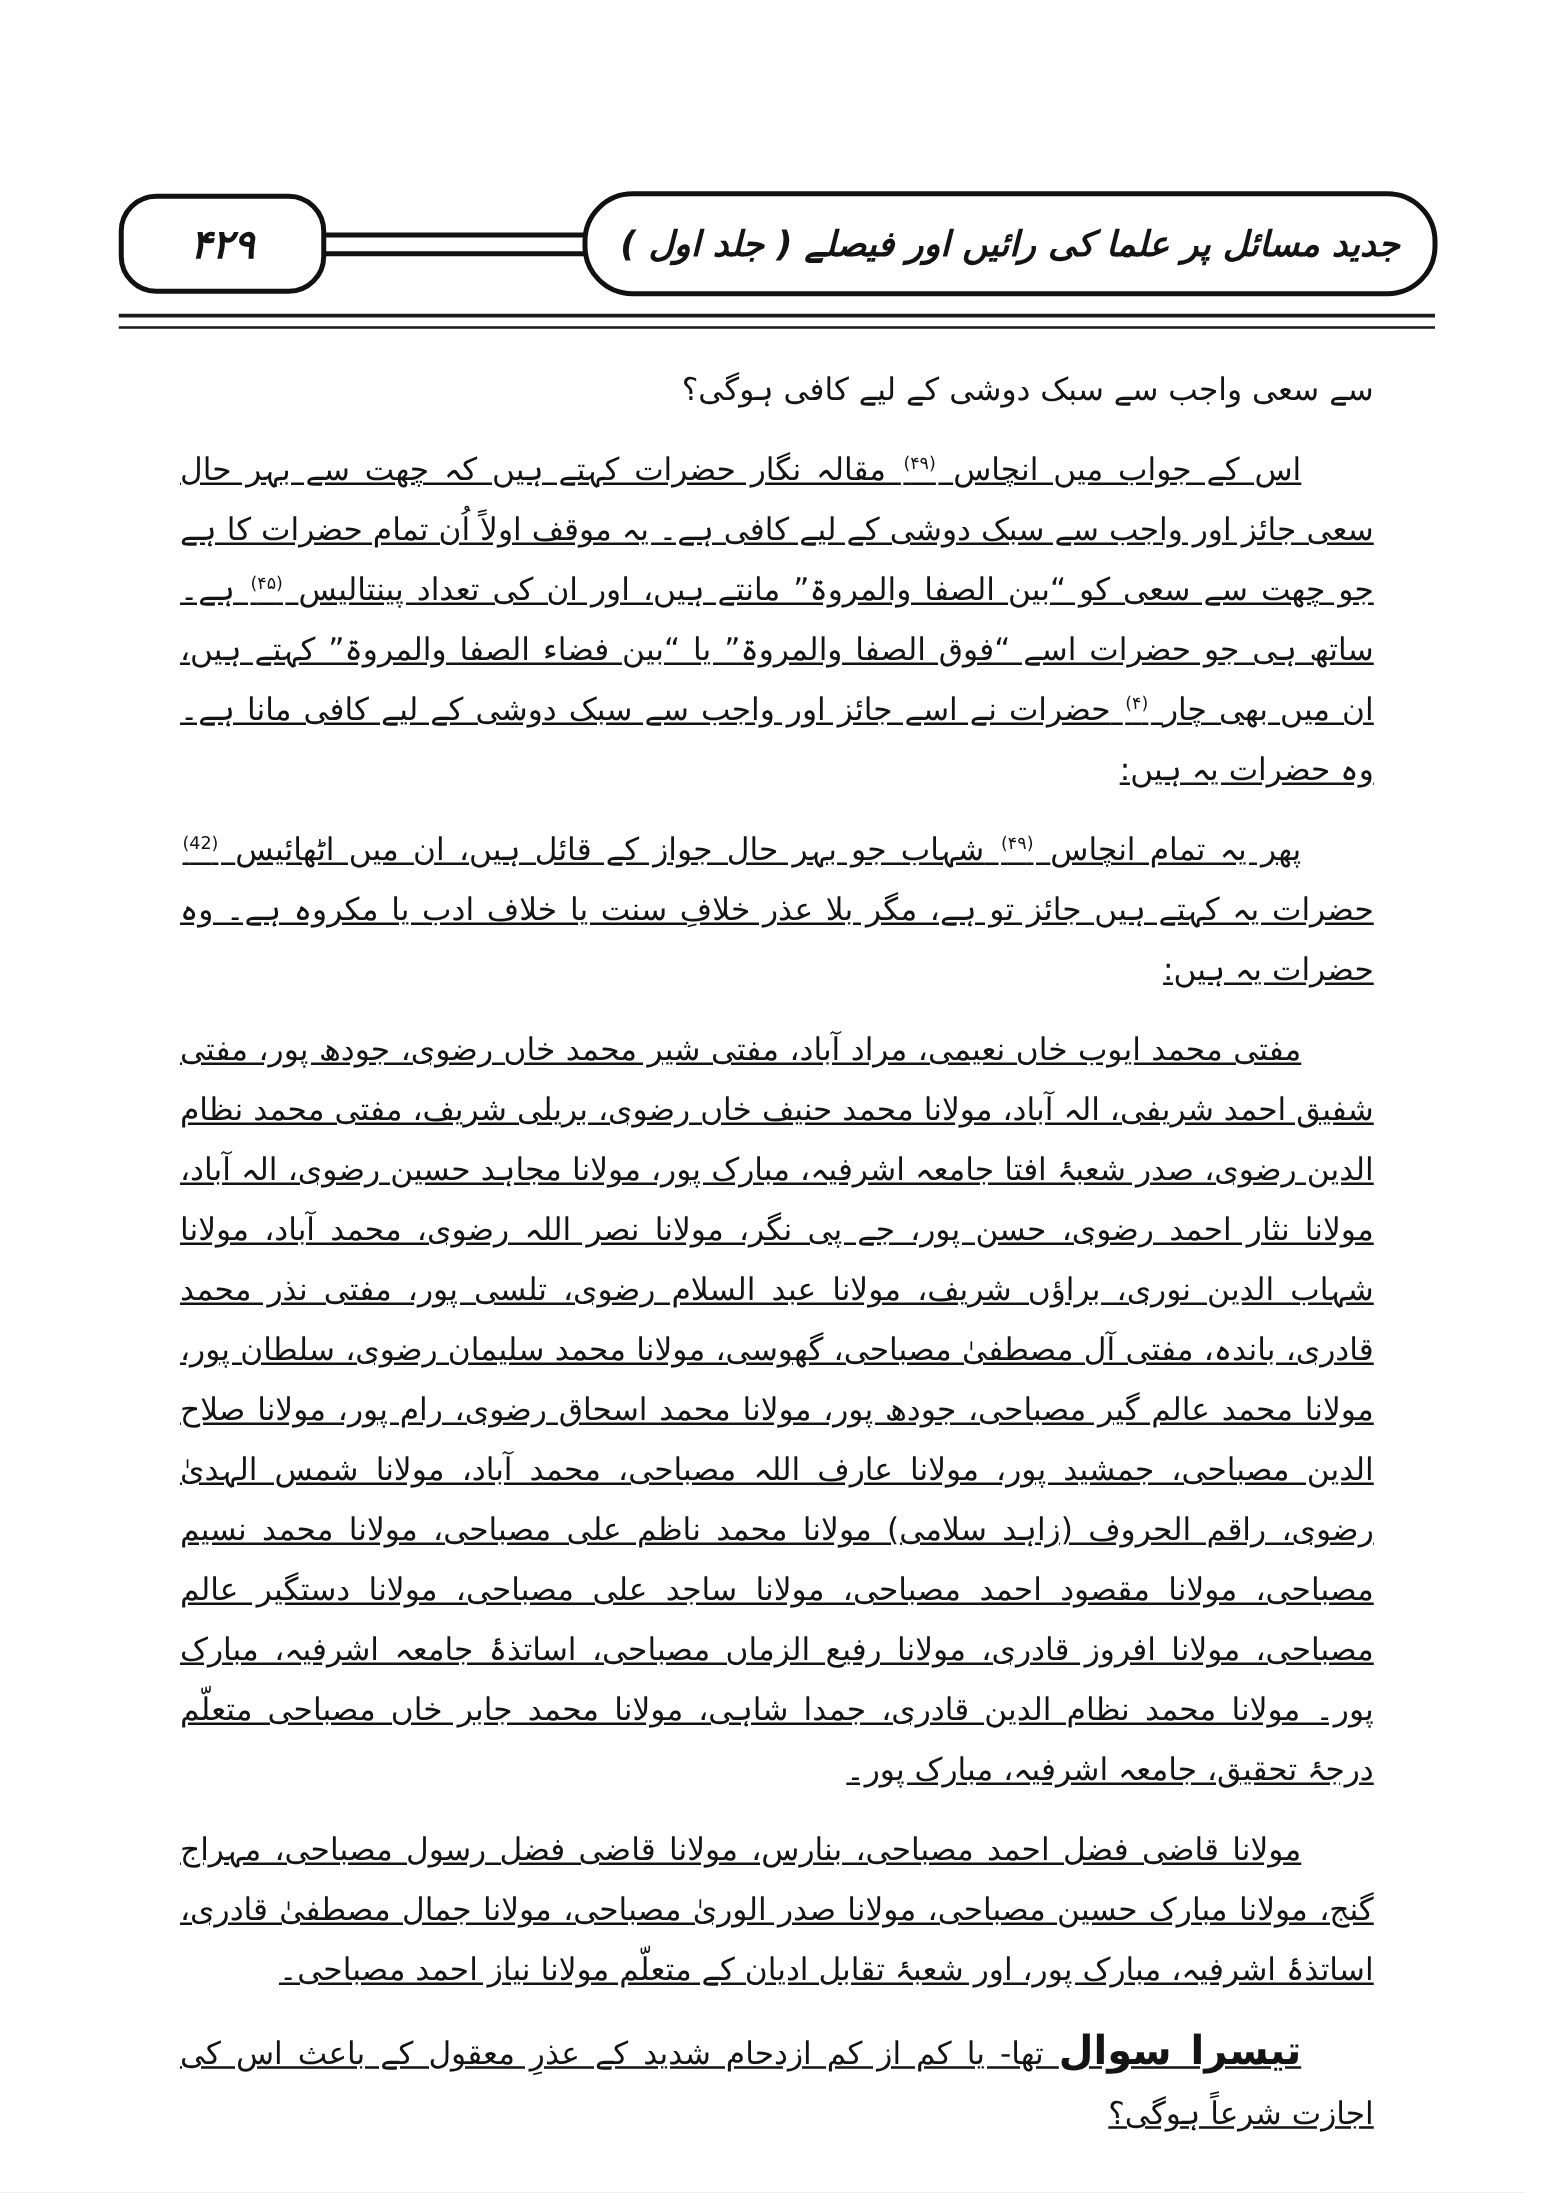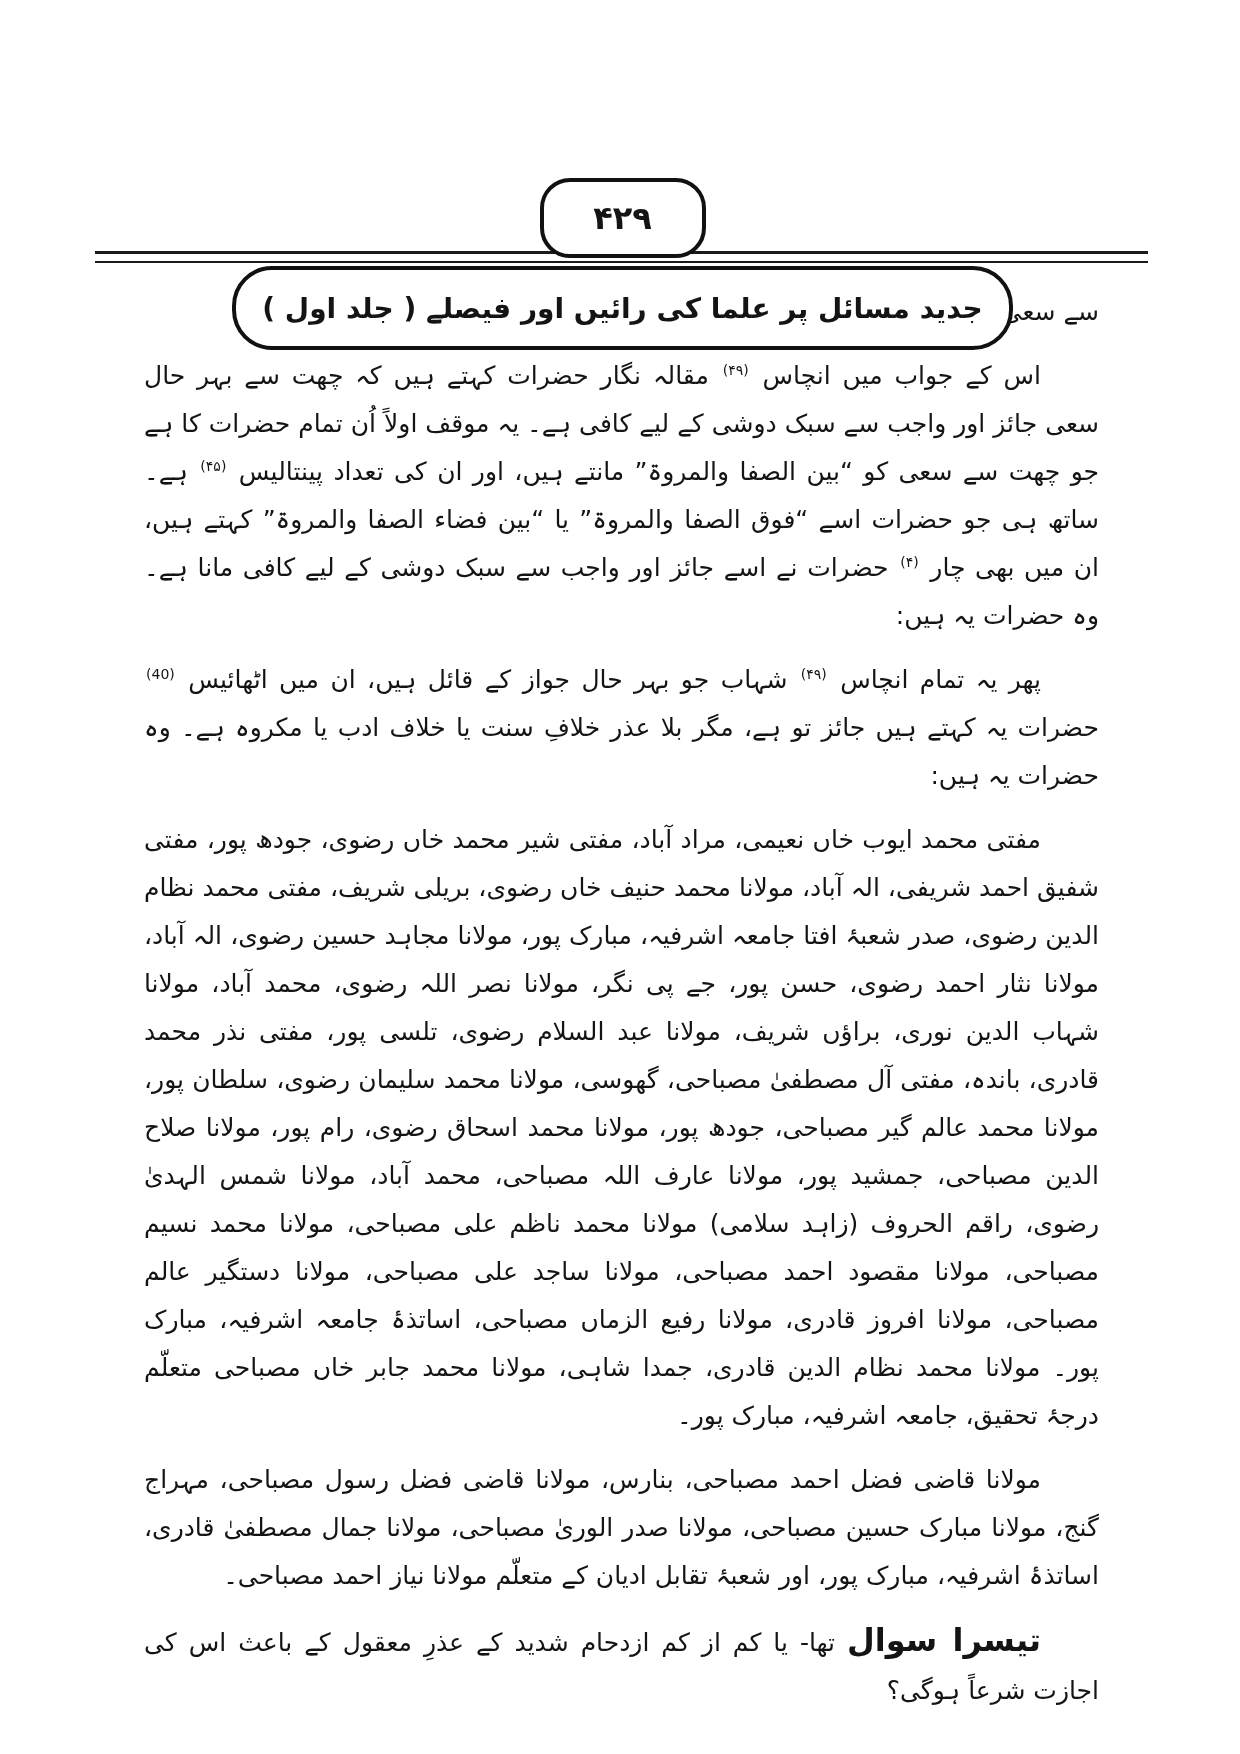--- a/index.html
+++ b/index.html
@@ -7,22 +7,22 @@
     position:relative;
     width:1240px;height:1754px;
     margin:0 auto;
     background:#ffffff;
     font-family:"DejaVu Sans", sans-serif;
     color:#141414;
     overflow:hidden;
   }
   
   .page-header{
-    position:absolute;top:178px;left:95px;width:1055px;height:80px;
-    display:flex;flex-direction:column;align-items:center;direction:ltr;
+    position:absolute;top:155px;left:95px;width:1055px;height:80px;
+    display:flex;flex-direction:row;align-items:center;direction:ltr;font-style:italic;
   }
   .page-number-pill{
     flex:0 0 auto;width:158px;height:72px;
     border:4px solid #111;border-radius:30px;background:#fff;
     display:flex;align-items:center;justify-content:center;
     font-size:32px;font-weight:bold;z-index:2;
   }
   .header-rule{
     flex:1 1 auto;height:11px;align-self:center;
     border-top:4px solid #111;border-bottom:4px solid #111;
@@ -40,21 +40,21 @@
     position:absolute;top:251px;left:95px;width:1053px;height:7px;
     border-top:3px solid #1a1a1a;border-bottom:2px solid #1a1a1a;
   }
   
   .page-body{
     position:absolute;top:272px;right:125px;width:987px;
     direction:rtl;text-align:justify;
     font-size:25px;line-height:48px;
   }
   .para{margin:16px;padding:0;}
-  .para.indent{text-indent:58px;}
+  .para.indent{text-indent:58px;text-decoration:underline;}
   .seg{color:#141414;}
   .sup{
     vertical-align:super;font-size:14px;line-height:0;
     letter-spacing:0;padding:0 2px;
   }
   .bold{font-weight:bold;font-size:32px;}
 </style>
 </head>
 <body>
 
@@ -68,19 +68,19 @@
     <div class="title-cartouche">
       <span>جدید مسائل پر علما کی رائیں اور فیصلے ( جلد اول )</span>
     </div>
   </header>
 
   <div class="double-rule"></div>
 
   <main class="page-body" id="page-body">
       <p class="para"><span class="seg">سے سعی واجب سے سبک دوشی کے لیے کافی ہوگی؟</span></p>
       <p class="para indent"><span class="seg">اس کے جواب میں انچاس</span> <span class="seg sup">(۴۹)</span> <span class="seg">مقالہ نگار حضرات کہتے ہیں کہ چھت سے بہر حال سعی جائز اور واجب سے سبک دوشی کے لیے کافی ہے۔ یہ موقف اولاً اُن تمام حضرات کا ہے جو چھت سے سعی کو “بین الصفا والمروۃ” مانتے ہیں، اور ان کی تعداد پینتالیس</span> <span class="seg sup">(۴۵)</span> <span class="seg">ہے۔ ساتھ ہی جو حضرات اسے “فوق الصفا والمروۃ” یا “بین فضاء الصفا والمروۃ” کہتے ہیں، ان میں بھی چار</span> <span class="seg sup">(۴)</span> <span class="seg">حضرات نے اسے جائز اور واجب سے سبک دوشی کے لیے کافی مانا ہے۔ وہ حضرات یہ ہیں:</span></p>
-      <p class="para indent"><span class="seg">پھر یہ تمام انچاس</span> <span class="seg sup">(۴۹)</span> <span class="seg">شہاب جو بہر حال جواز کے قائل ہیں، ان میں اٹھائیس</span> <span class="seg sup">(40)</span> <span class="seg">حضرات یہ کہتے ہیں جائز تو ہے، مگر بلا عذر خلافِ سنت یا خلاف ادب یا مکروہ ہے۔ وہ حضرات یہ ہیں:</span></p>
+      <p class="para indent"><span class="seg">پھر یہ تمام انچاس</span> <span class="seg sup">(۴۹)</span> <span class="seg">شہاب جو بہر حال جواز کے قائل ہیں، ان میں اٹھائیس</span> <span class="seg sup">(42)</span> <span class="seg">حضرات یہ کہتے ہیں جائز تو ہے، مگر بلا عذر خلافِ سنت یا خلاف ادب یا مکروہ ہے۔ وہ حضرات یہ ہیں:</span></p>
       <p class="para indent"><span class="seg">مفتی محمد ایوب خاں نعیمی، مراد آباد، مفتی شیر محمد خاں رضوی، جودھ پور، مفتی شفیق احمد شریفی، الہ آباد، مولانا محمد حنیف خاں رضوی، بریلی شریف، مفتی محمد نظام الدین رضوی، صدر شعبۂ افتا جامعہ اشرفیہ، مبارک پور، مولانا مجاہد حسین رضوی، الہ آباد، مولانا نثار احمد رضوی، حسن پور، جے پی نگر، مولانا نصر اللہ رضوی، محمد آباد، مولانا شہاب الدین نوری، براؤں شریف، مولانا عبد السلام رضوی، تلسی پور، مفتی نذر محمد قادری، باندہ، مفتی آل مصطفیٰ مصباحی، گھوسی، مولانا محمد سلیمان رضوی، سلطان پور، مولانا محمد عالم گیر مصباحی، جودھ پور، مولانا محمد اسحاق رضوی، رام پور، مولانا صلاح الدین مصباحی، جمشید پور، مولانا عارف اللہ مصباحی، محمد آباد، مولانا شمس الہدیٰ رضوی، راقم الحروف (زاہد سلامی) مولانا محمد ناظم علی مصباحی، مولانا محمد نسیم مصباحی، مولانا مقصود احمد مصباحی، مولانا ساجد علی مصباحی، مولانا دستگیر عالم مصباحی، مولانا افروز قادری، مولانا رفیع الزماں مصباحی، اساتذۂ جامعہ اشرفیہ، مبارک پور۔ مولانا محمد نظام الدین قادری، جمدا شاہی، مولانا محمد جابر خاں مصباحی متعلّم درجۂ تحقیق، جامعہ اشرفیہ، مبارک پور۔</span></p>
       <p class="para indent"><span class="seg">مولانا قاضی فضل احمد مصباحی، بنارس، مولانا قاضی فضل رسول مصباحی، مہراج گنج، مولانا مبارک حسین مصباحی، مولانا صدر الوریٰ مصباحی، مولانا جمال مصطفیٰ قادری، اساتذۂ اشرفیہ، مبارک پور، اور شعبۂ تقابل ادیان کے متعلّم مولانا نیاز احمد مصباحی۔</span></p>
       <p class="para indent"><span class="seg bold">تیسرا سوال</span><span class="seg"> تھا- یا کم از کم ازدحام شدید کے عذرِ معقول کے باعث اس کی اجازت شرعاً ہوگی؟</span></p>
     </main>
 
 </div>
 
 </body></html>

